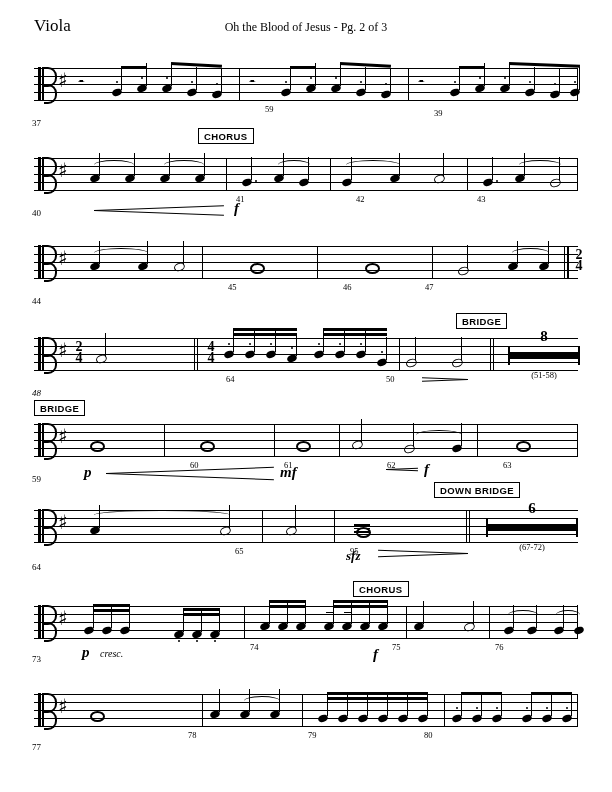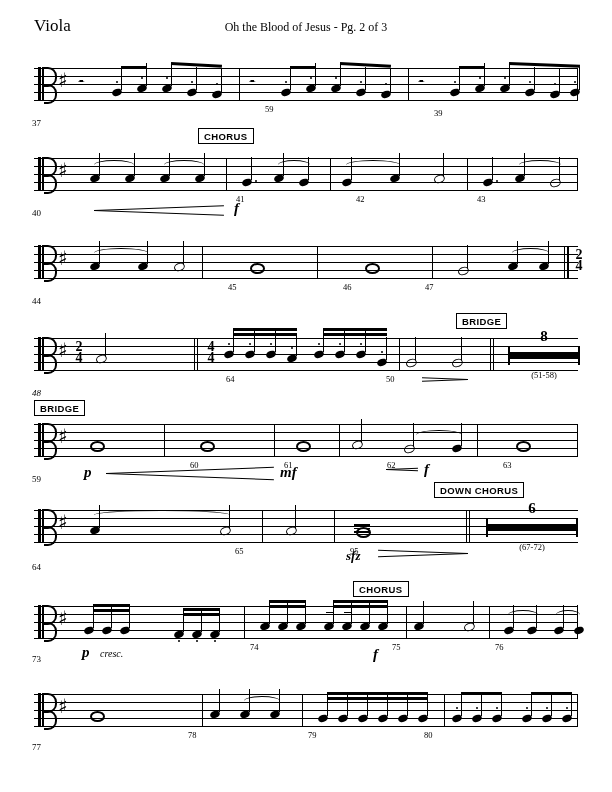--- a/index.html
+++ b/index.html
@@ -458,21 +458,21 @@
     </div>
     <div class="dyn" style="left:246px;top:40px;">mf</div>
     <div class="hair cresc" style="left:352px;top:40px;width:32px;">
       <i class="a"></i>
         <i class="b"></i>
     </div>
     <div class="dyn" style="left:390px;top:37px;">f</div>
     <div class="sysnum" style="top:50px;">59</div>
   </div>
 
-  <div class="rehearsal" style="left:434px;top:482px;">DOWN CHORUS</div>
+  <div class="rehearsal" style="left:434px;top:482px;">DOWN BRIDGE</div>
   <div class="system" style="top:510px;height:60px;">
     <div class="staff">
       <div class="line l0"></div>
         <div class="line l1"></div>
         <div class="line l2"></div>
         <div class="line l3"></div>
         <div class="line l4"></div>
     </div>
     <div class="clef">
       <div class="bar1"></div>

